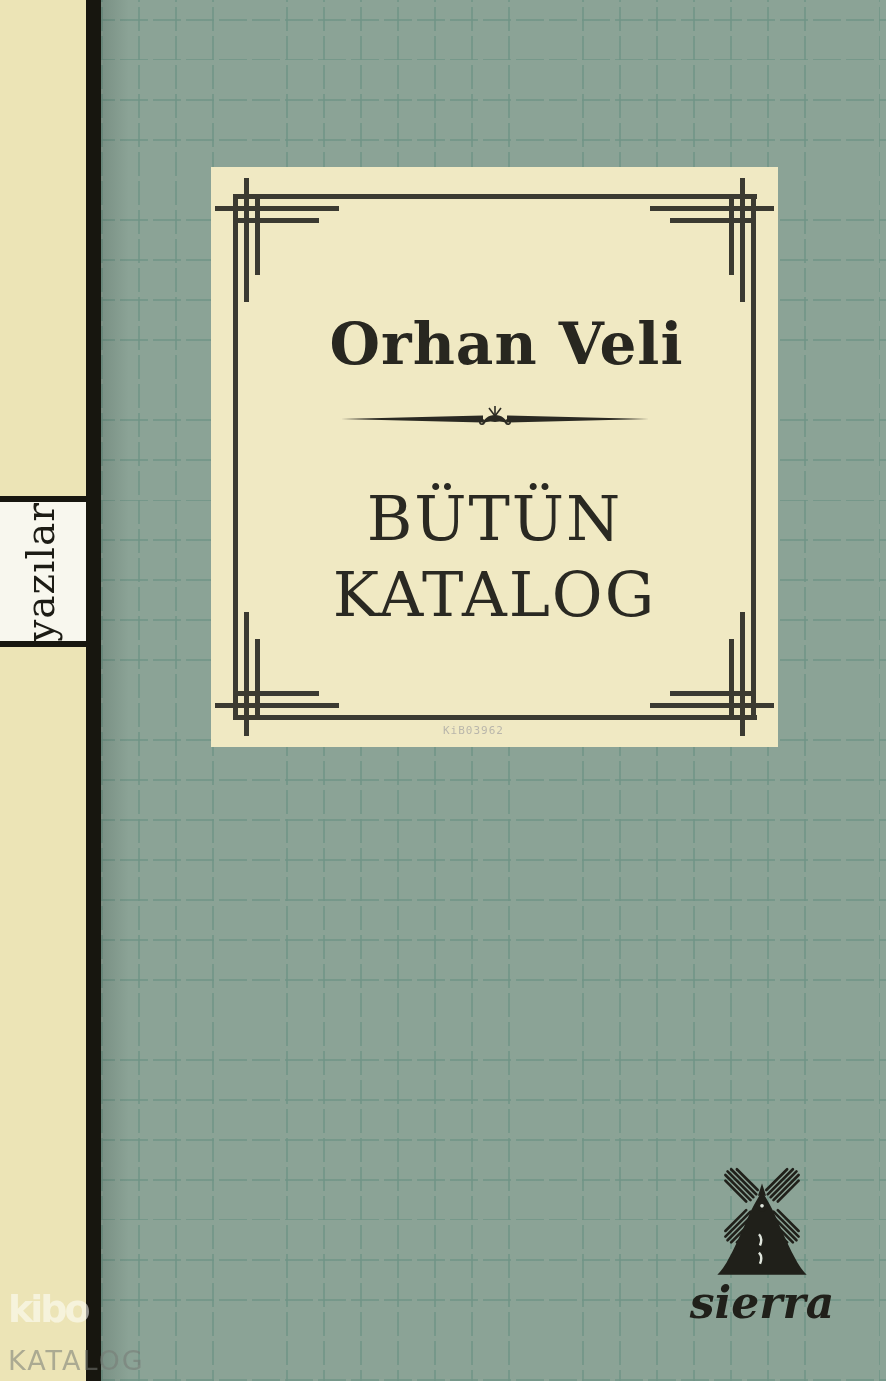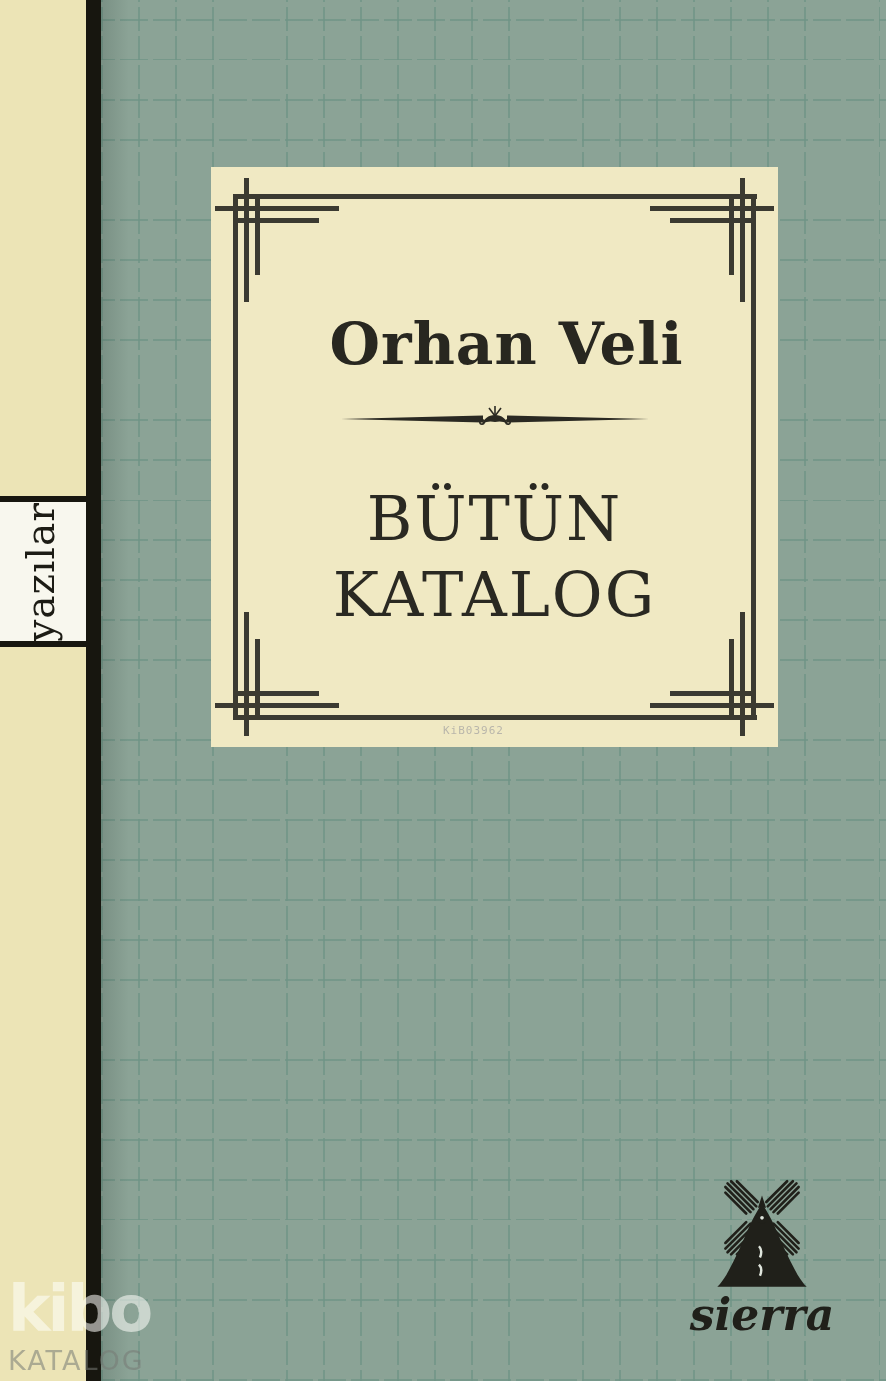--- a/index.html
+++ b/index.html
@@ -67,35 +67,35 @@
     font-size:62px;line-height:76px;
     color:#2a2922;letter-spacing:2px;
   }
   .catalog-code{
     position:absolute;top:513px;left:232px;
     font-family:"DejaVu Sans Mono", monospace;
     font-size:11px;letter-spacing:1px;color:#b9b6ab;margin-top:44px;
   }
   
   .publisher{
-    position:absolute;right:49px;bottom:44px;width:150px;
+    position:absolute;right:49px;bottom:56px;width:150px;
     text-align:center;color:#20201a;
   }
   .windmill{display:block;margin:0 auto;}
   .publisher-name{
     font-style:italic;font-weight:700;font-size:44px;line-height:44px;
     margin-top:0px;color:#20201a;
   }
   
   .kibo{
     position:absolute;left:8px;top:1281px;z-index:5;
     font-family:"DejaVu Sans", sans-serif;
   }
   .kibo-brand{
-    font-size:64px;font-weight:700;letter-spacing:-3px;line-height:56px;
+    font-size:38px;font-weight:700;letter-spacing:-3px;line-height:56px;
     color:rgba(255,255,251,0.55);
   }
   .kibo-katalog{
     font-size:27px;letter-spacing:2px;line-height:32px;margin-top:8px;
     color:rgba(118,122,116,0.55);
   }
 </style>
 </head>
 <body>
 

